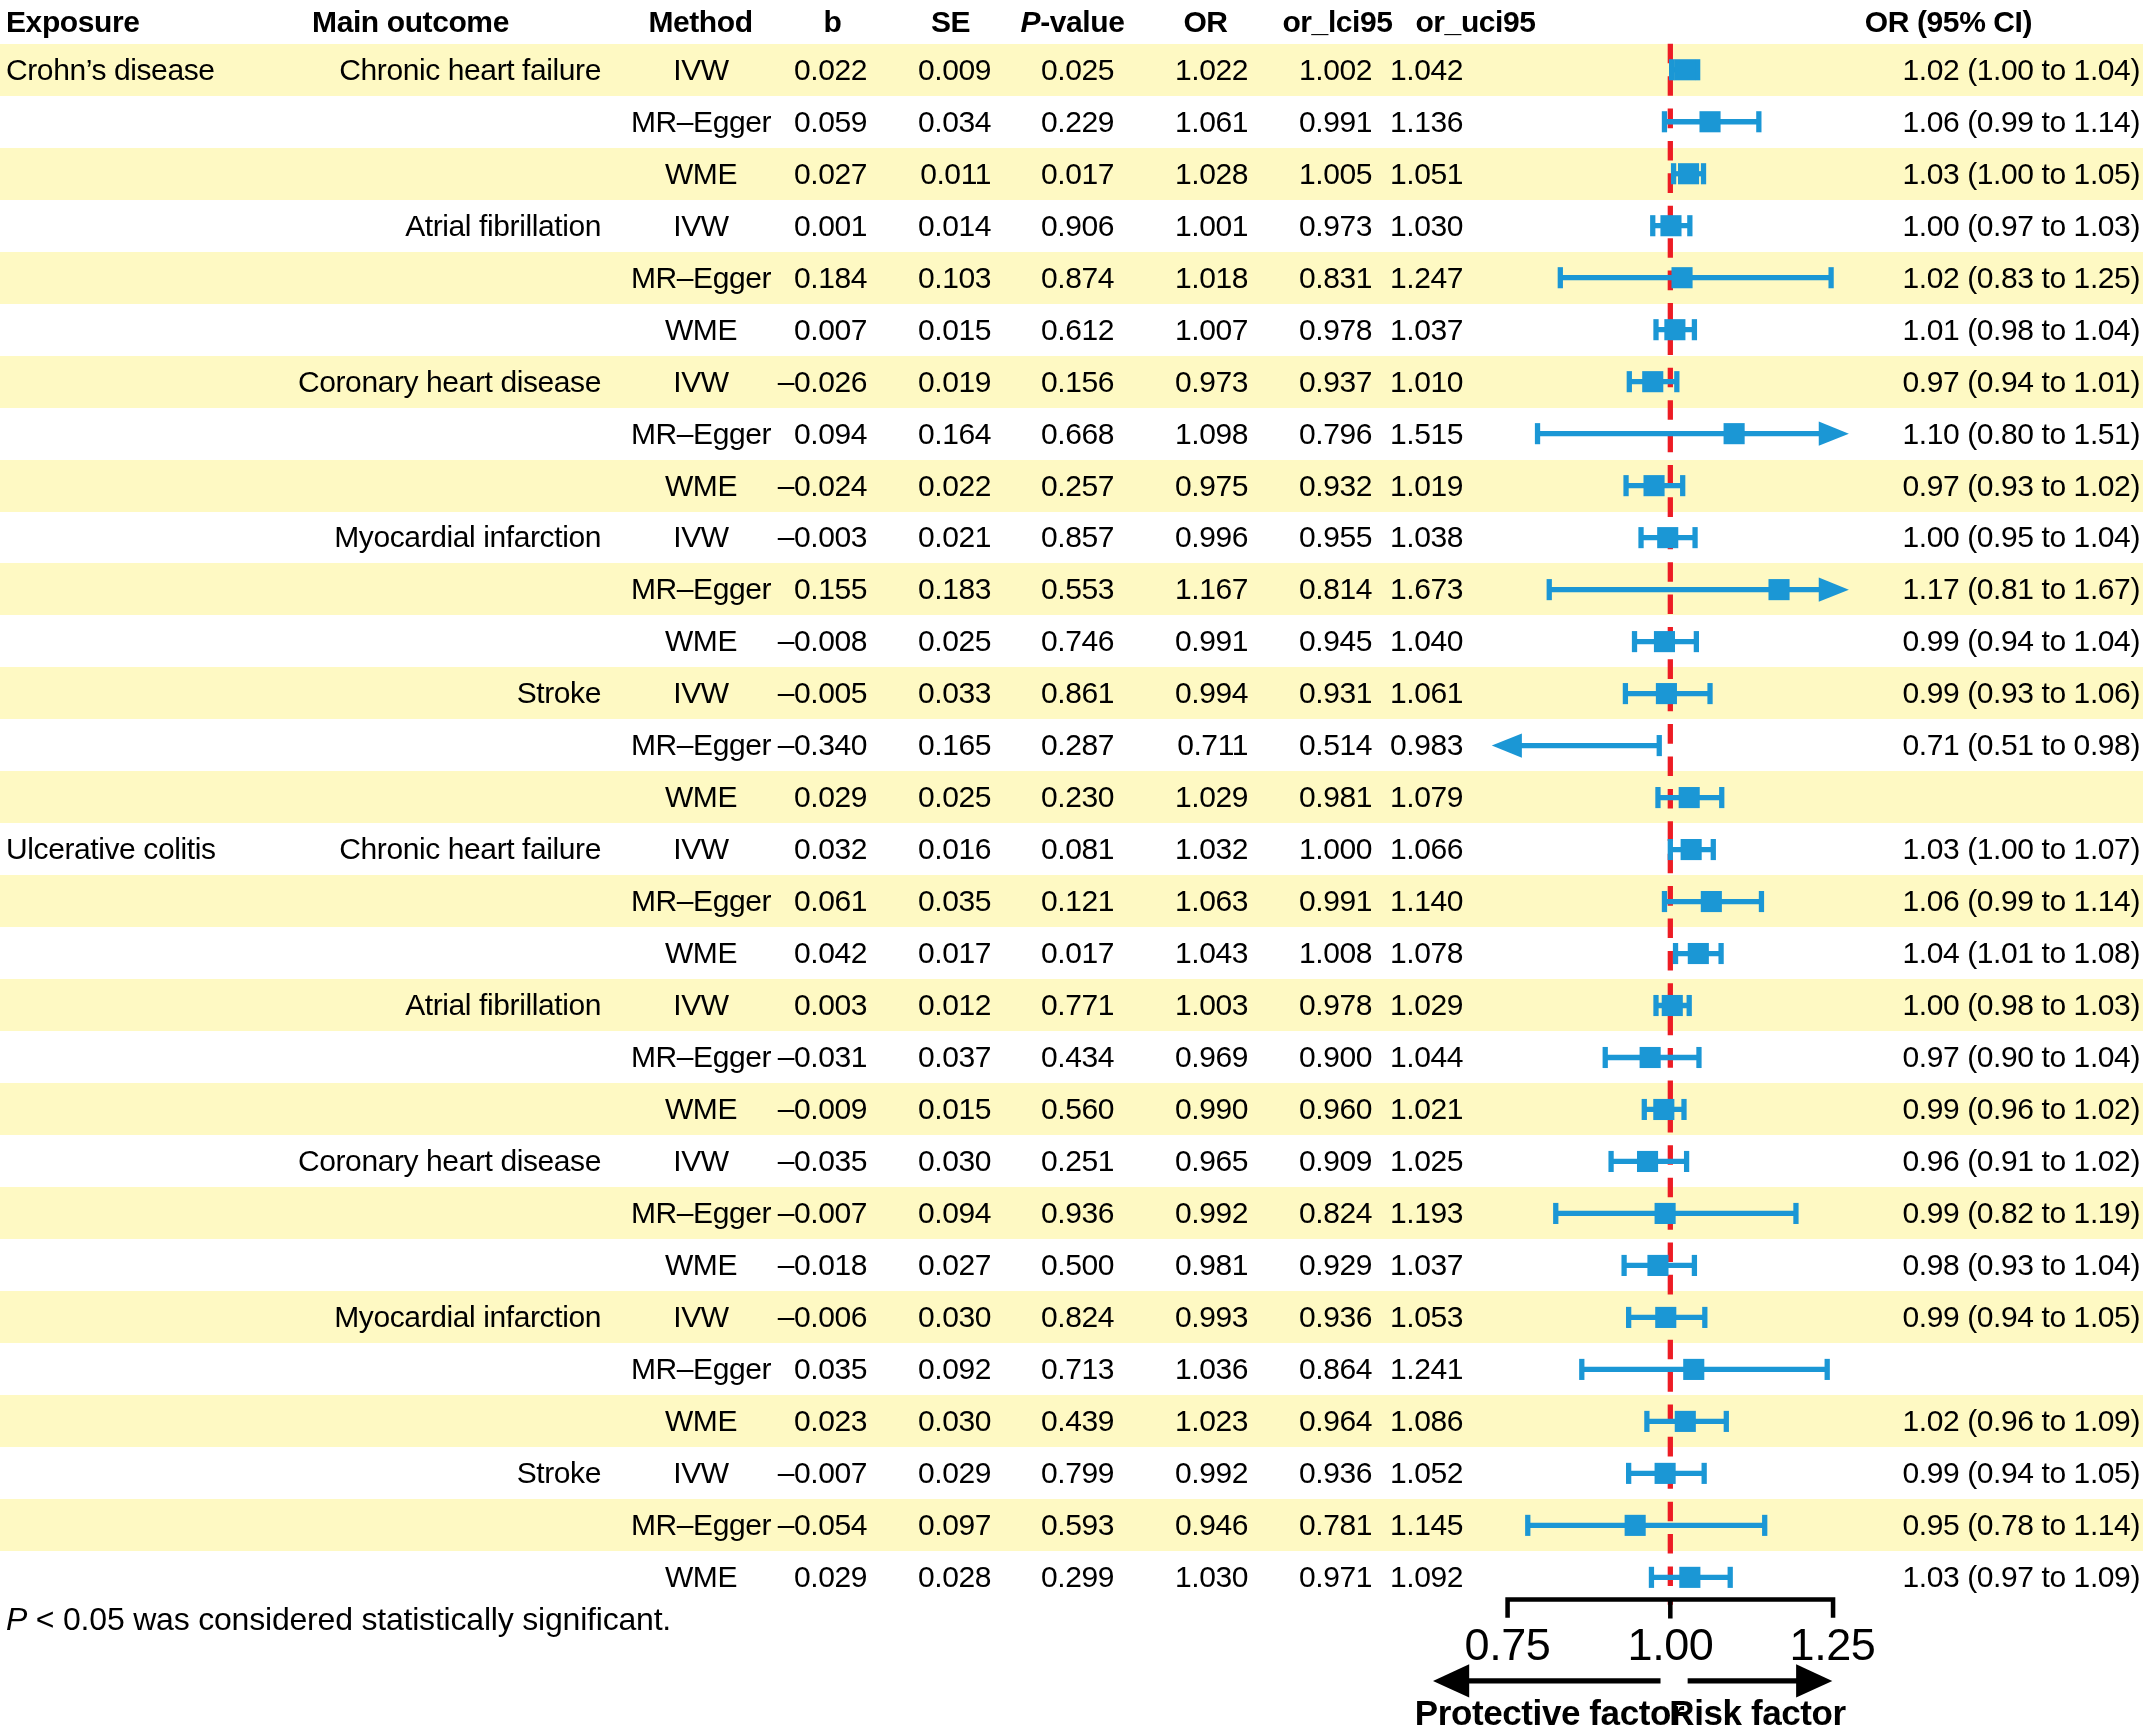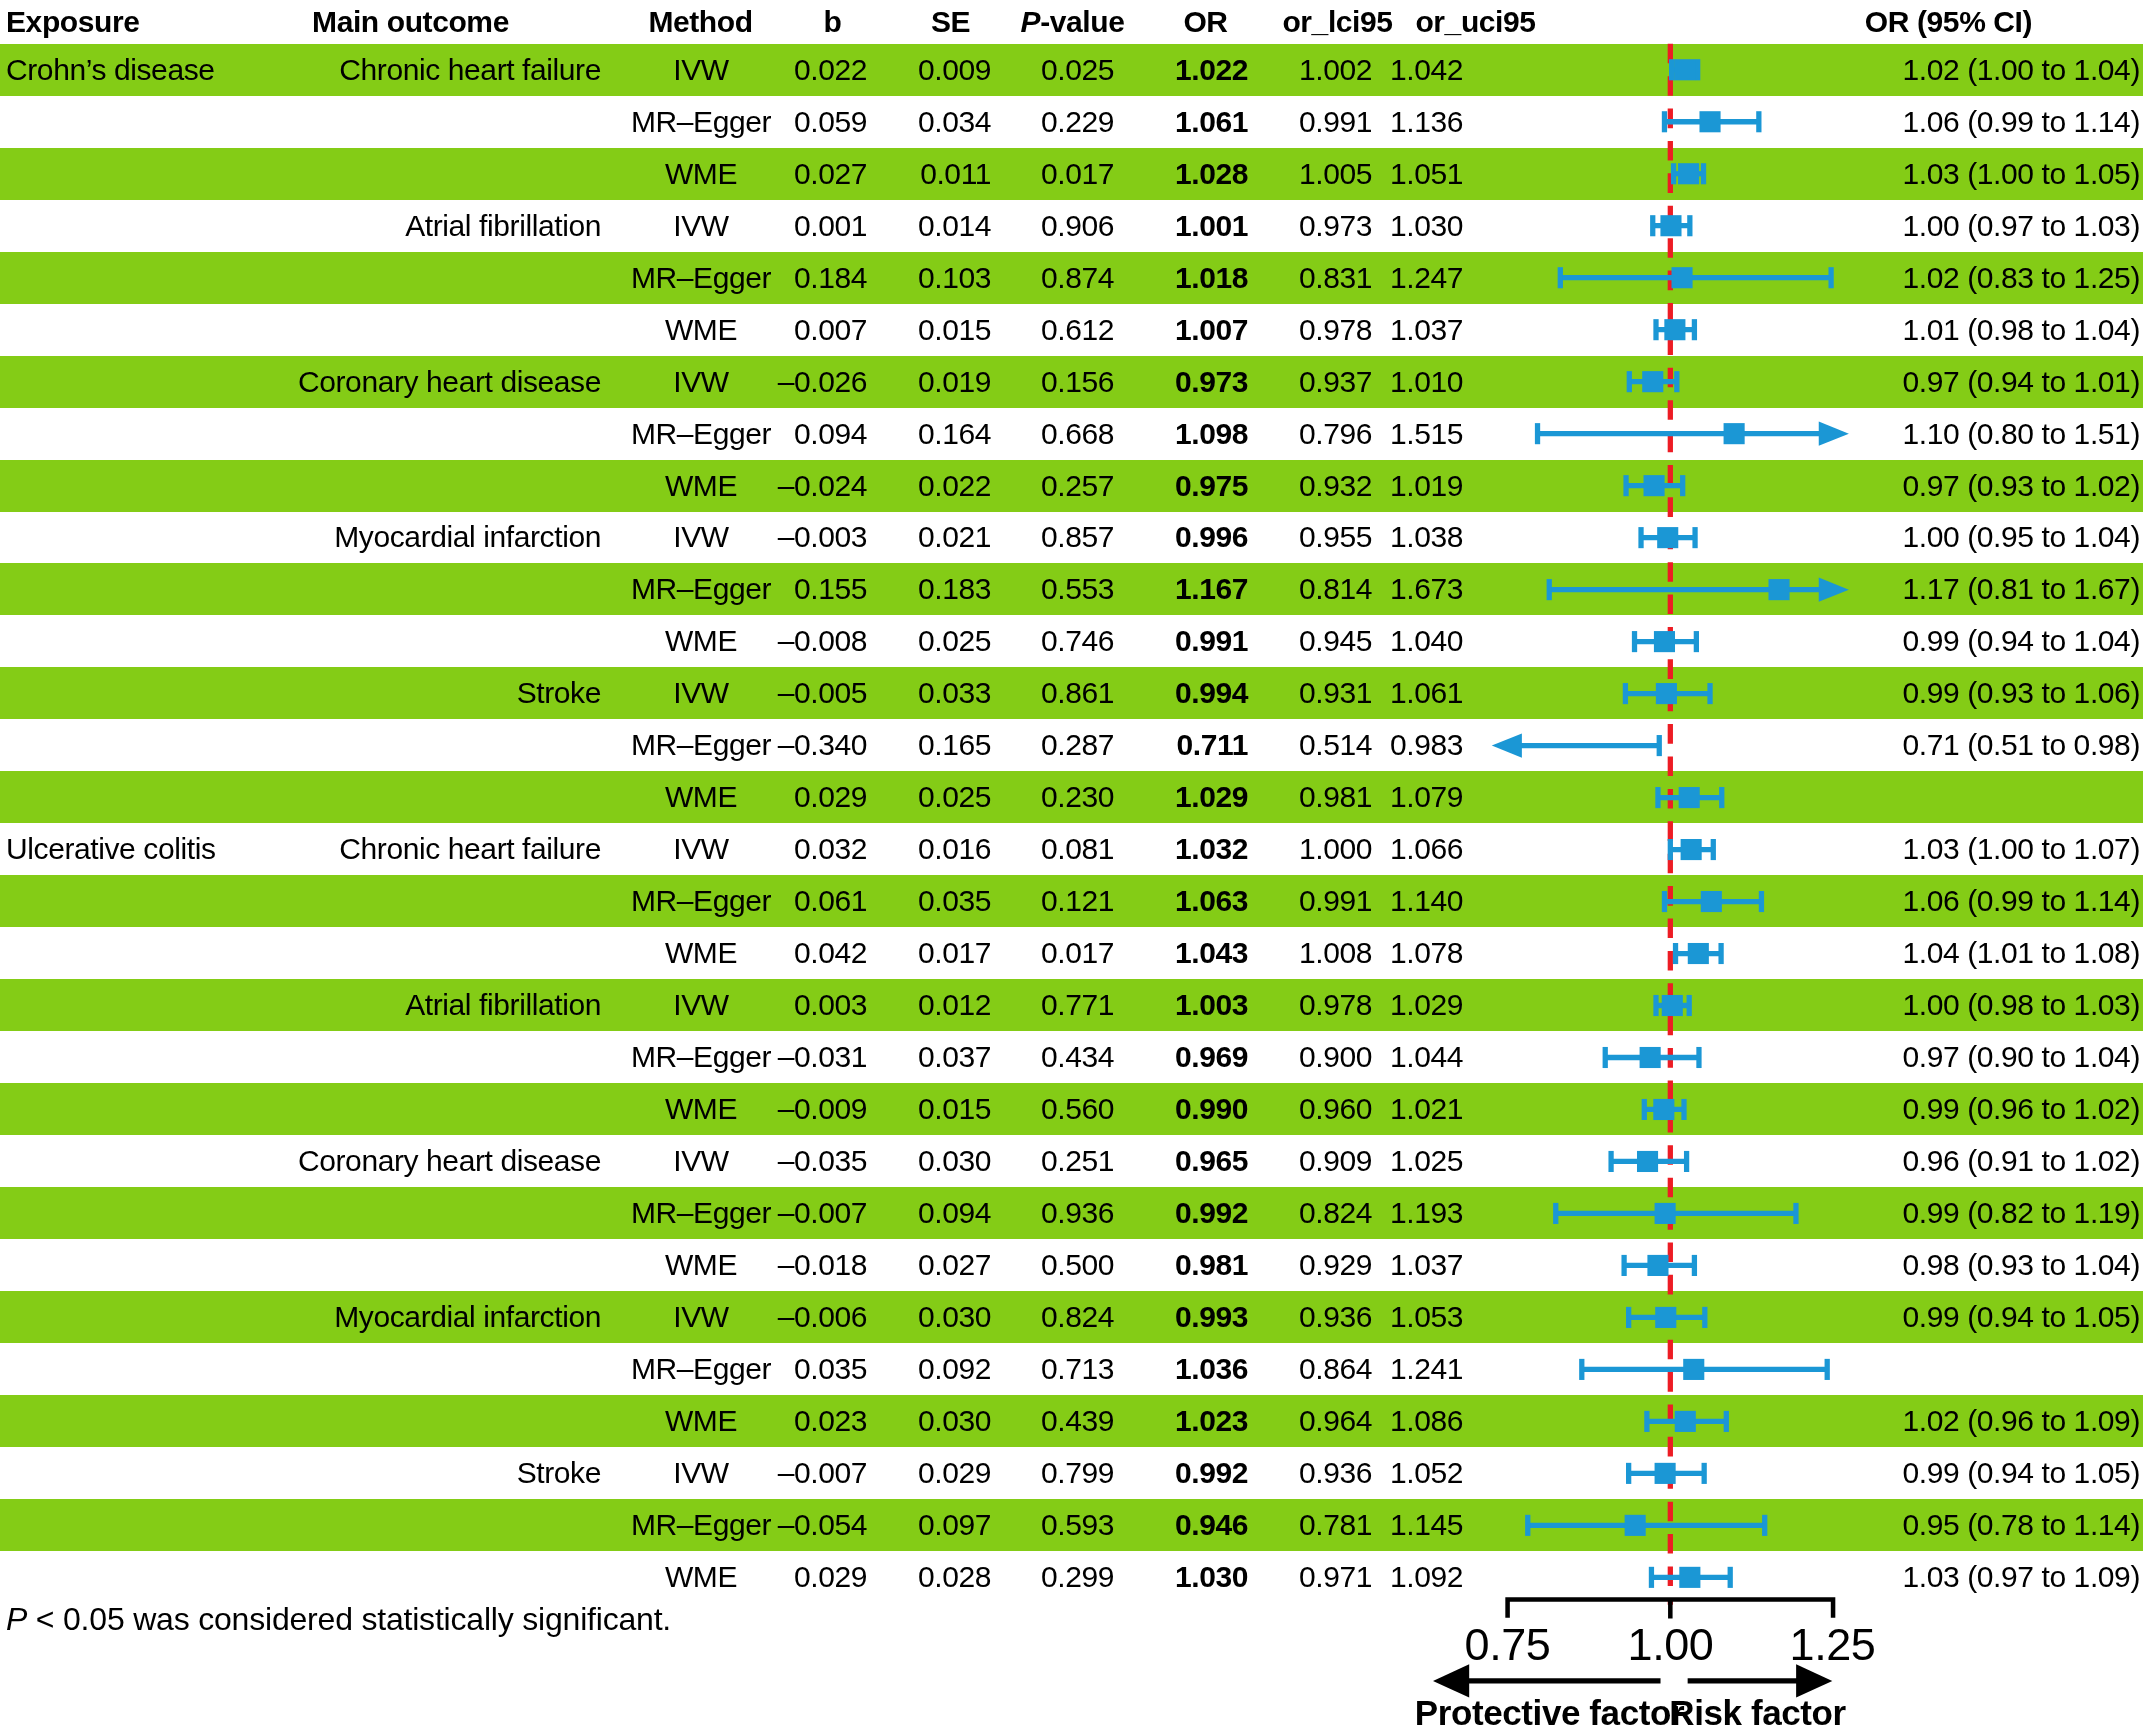--- a/index.html
+++ b/index.html
@@ -17,29 +17,29 @@
   .h-se       { left:913px; width:75px; text-align:center; }
   .h-p        { left:997px; width:151px; text-align:center; font-weight:bold; }
   .h-or       { left:1168px; width:75px; text-align:center; }
   .h-lci      { left:1262px; width:151px; text-align:center; }
   .h-uci      { left:1400px; width:151px; text-align:center; }
   .h-orci     { left:1798px; width:301px; text-align:center; }
 
   
   .row { position:absolute; left:0; width:2143px; height:52px; line-height:52px;
          font-size:30px; letter-spacing:-0.4px; }
-  .row.shade { background:#84cc16; }
+  .row.shade { background:#fef9c3; }
   .row span { position:absolute; top:0; height:52px; white-space:nowrap; }
   .c-exposure { left:6px; }
   .c-outcome  { left:224px;  width:377px; text-align:right; }
   .c-method   { left:588px;  width:226px; text-align:center; }
   .c-b        { left:746px;  width:121px; text-align:right; }
   .c-se       { left:870px; width:121px; text-align:right; }
   .c-p        { left:993px; width:121px; text-align:right; }
-  .c-or       { left:1127px; width:121px; text-align:right;font-weight:bold; }
+  .c-or       { left:1127px; width:121px; text-align:right; }
   .c-lci      { left:1251px; width:121px; text-align:right; }
   .c-uci      { left:1390px; width:121px; }
   .c-ci       { right:3px;   width:362px; text-align:right; }
 
   
   svg.overlay { position:absolute; top:0; left:0; pointer-events:none; }
 
   
   .tick { position:absolute; top:1624px; width:151px; height:41px; line-height:41px;
           font-size:45px; text-align:center; letter-spacing:-0.4px; }

